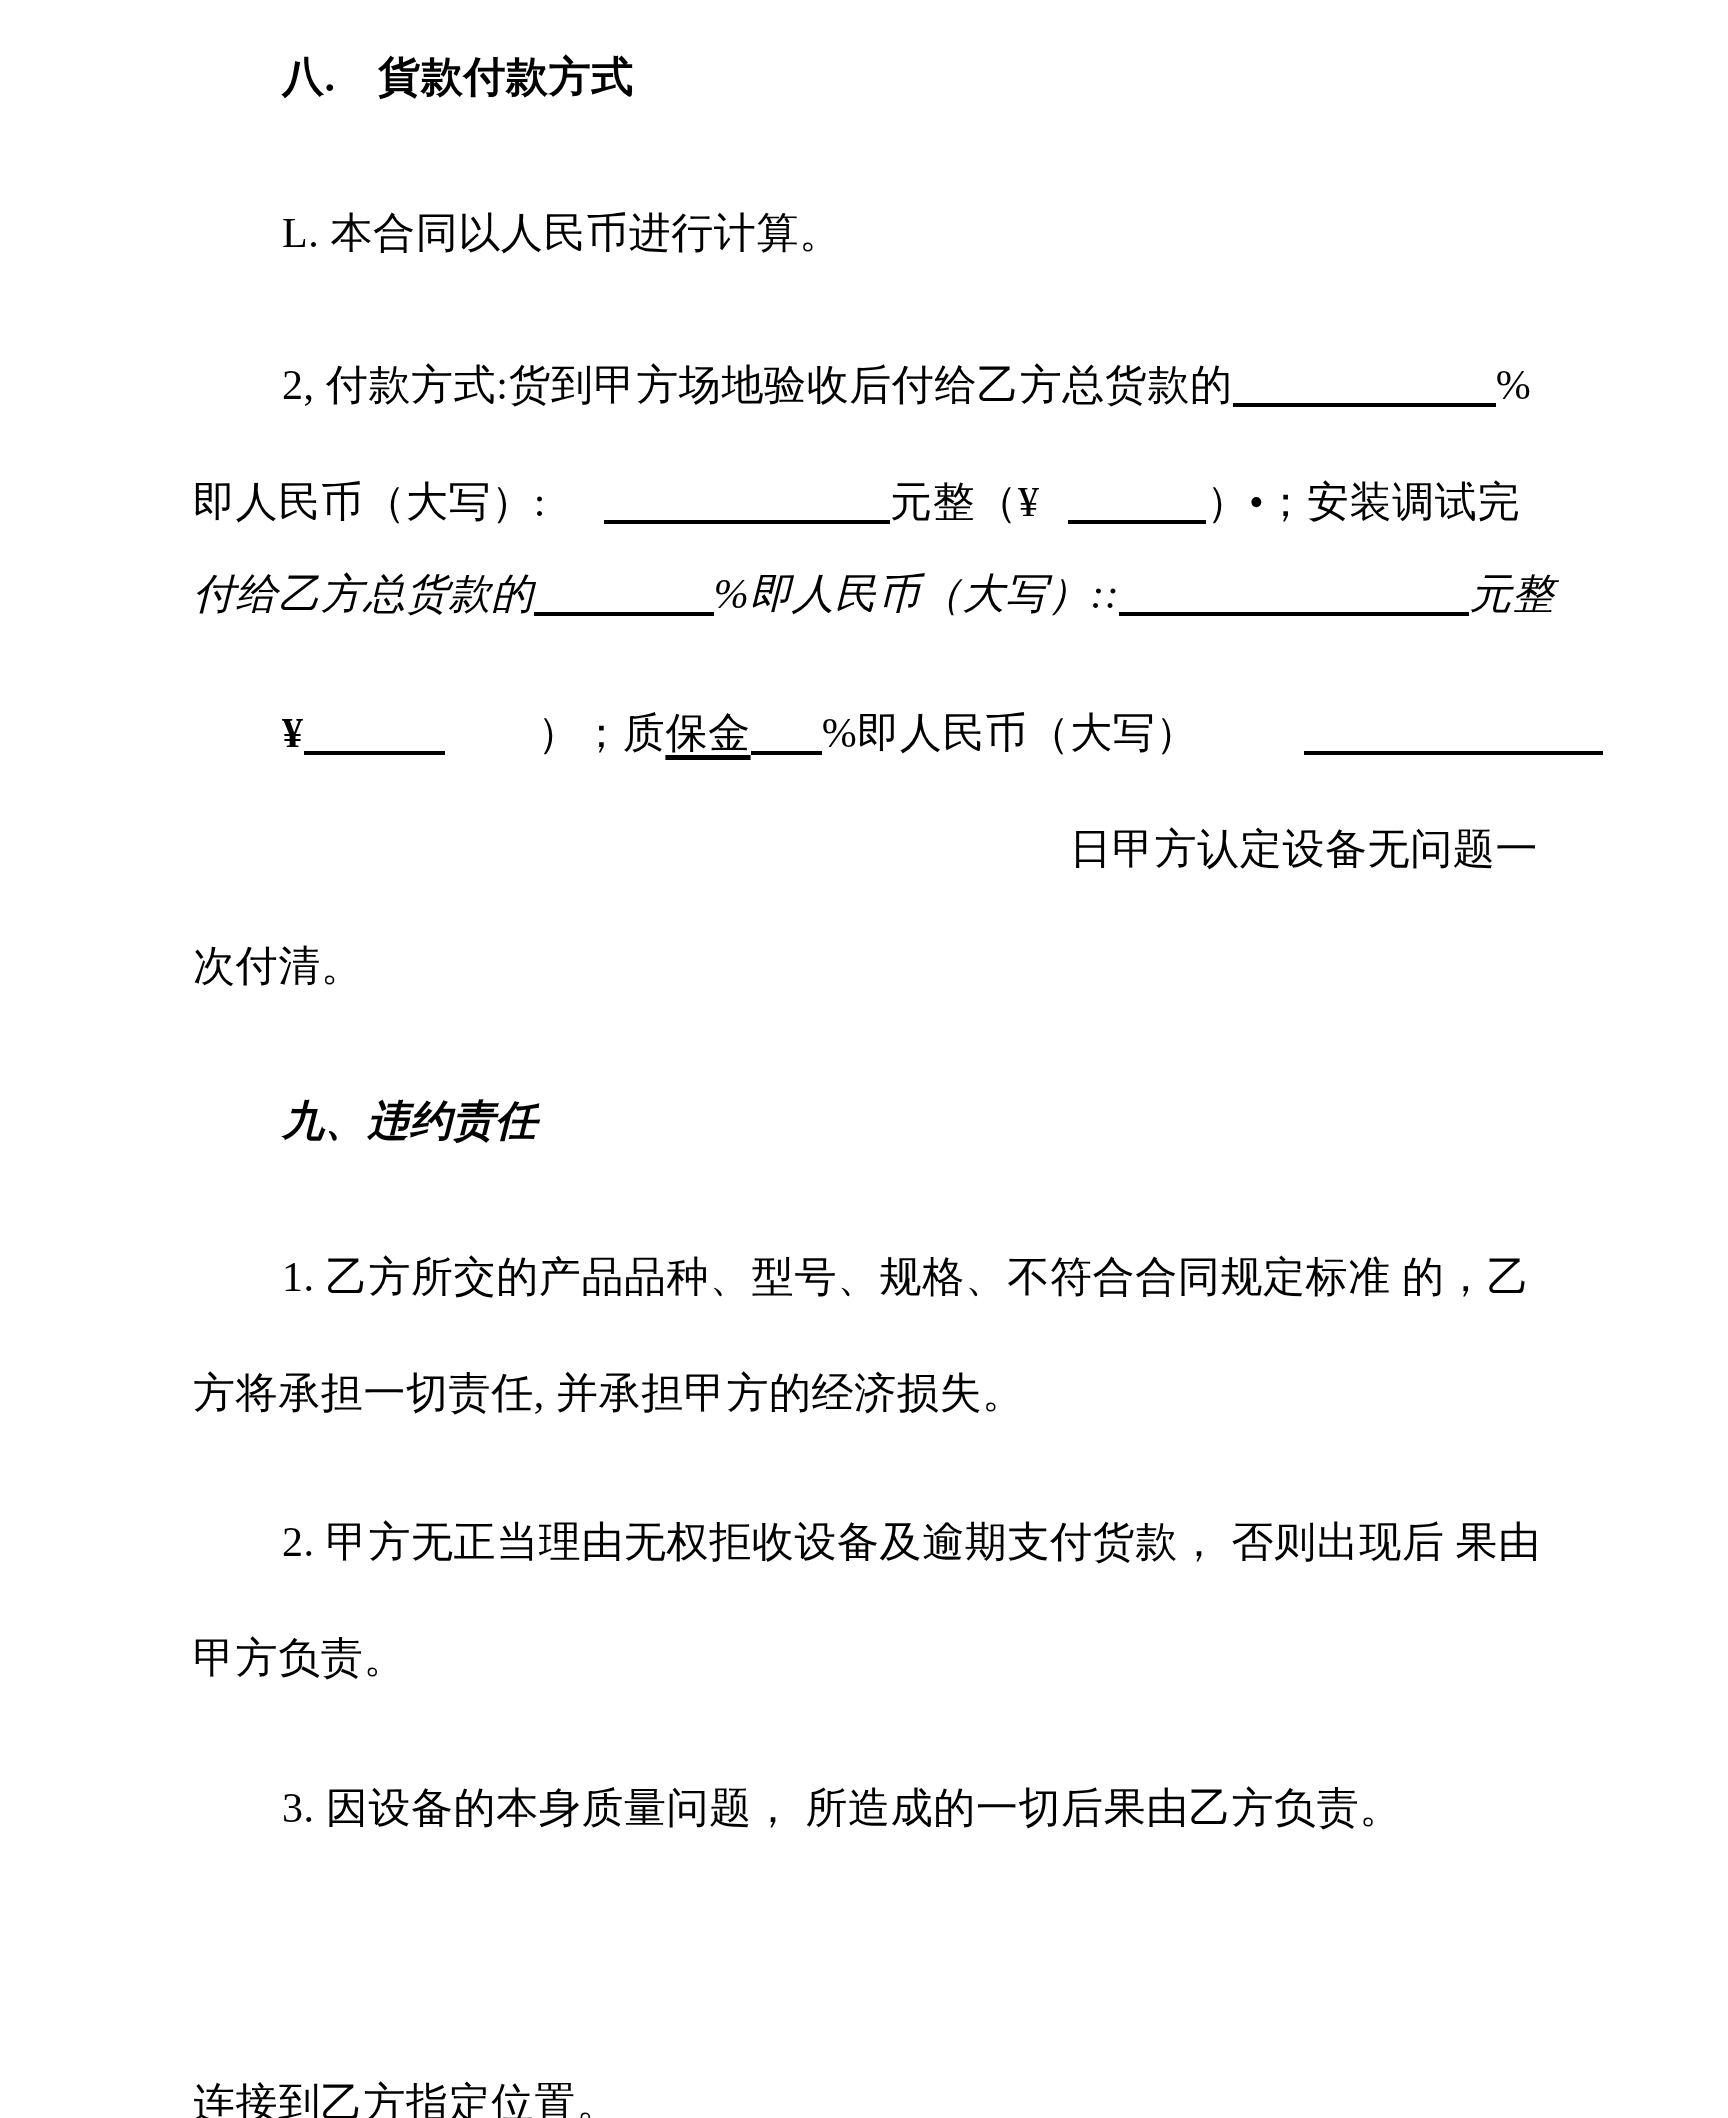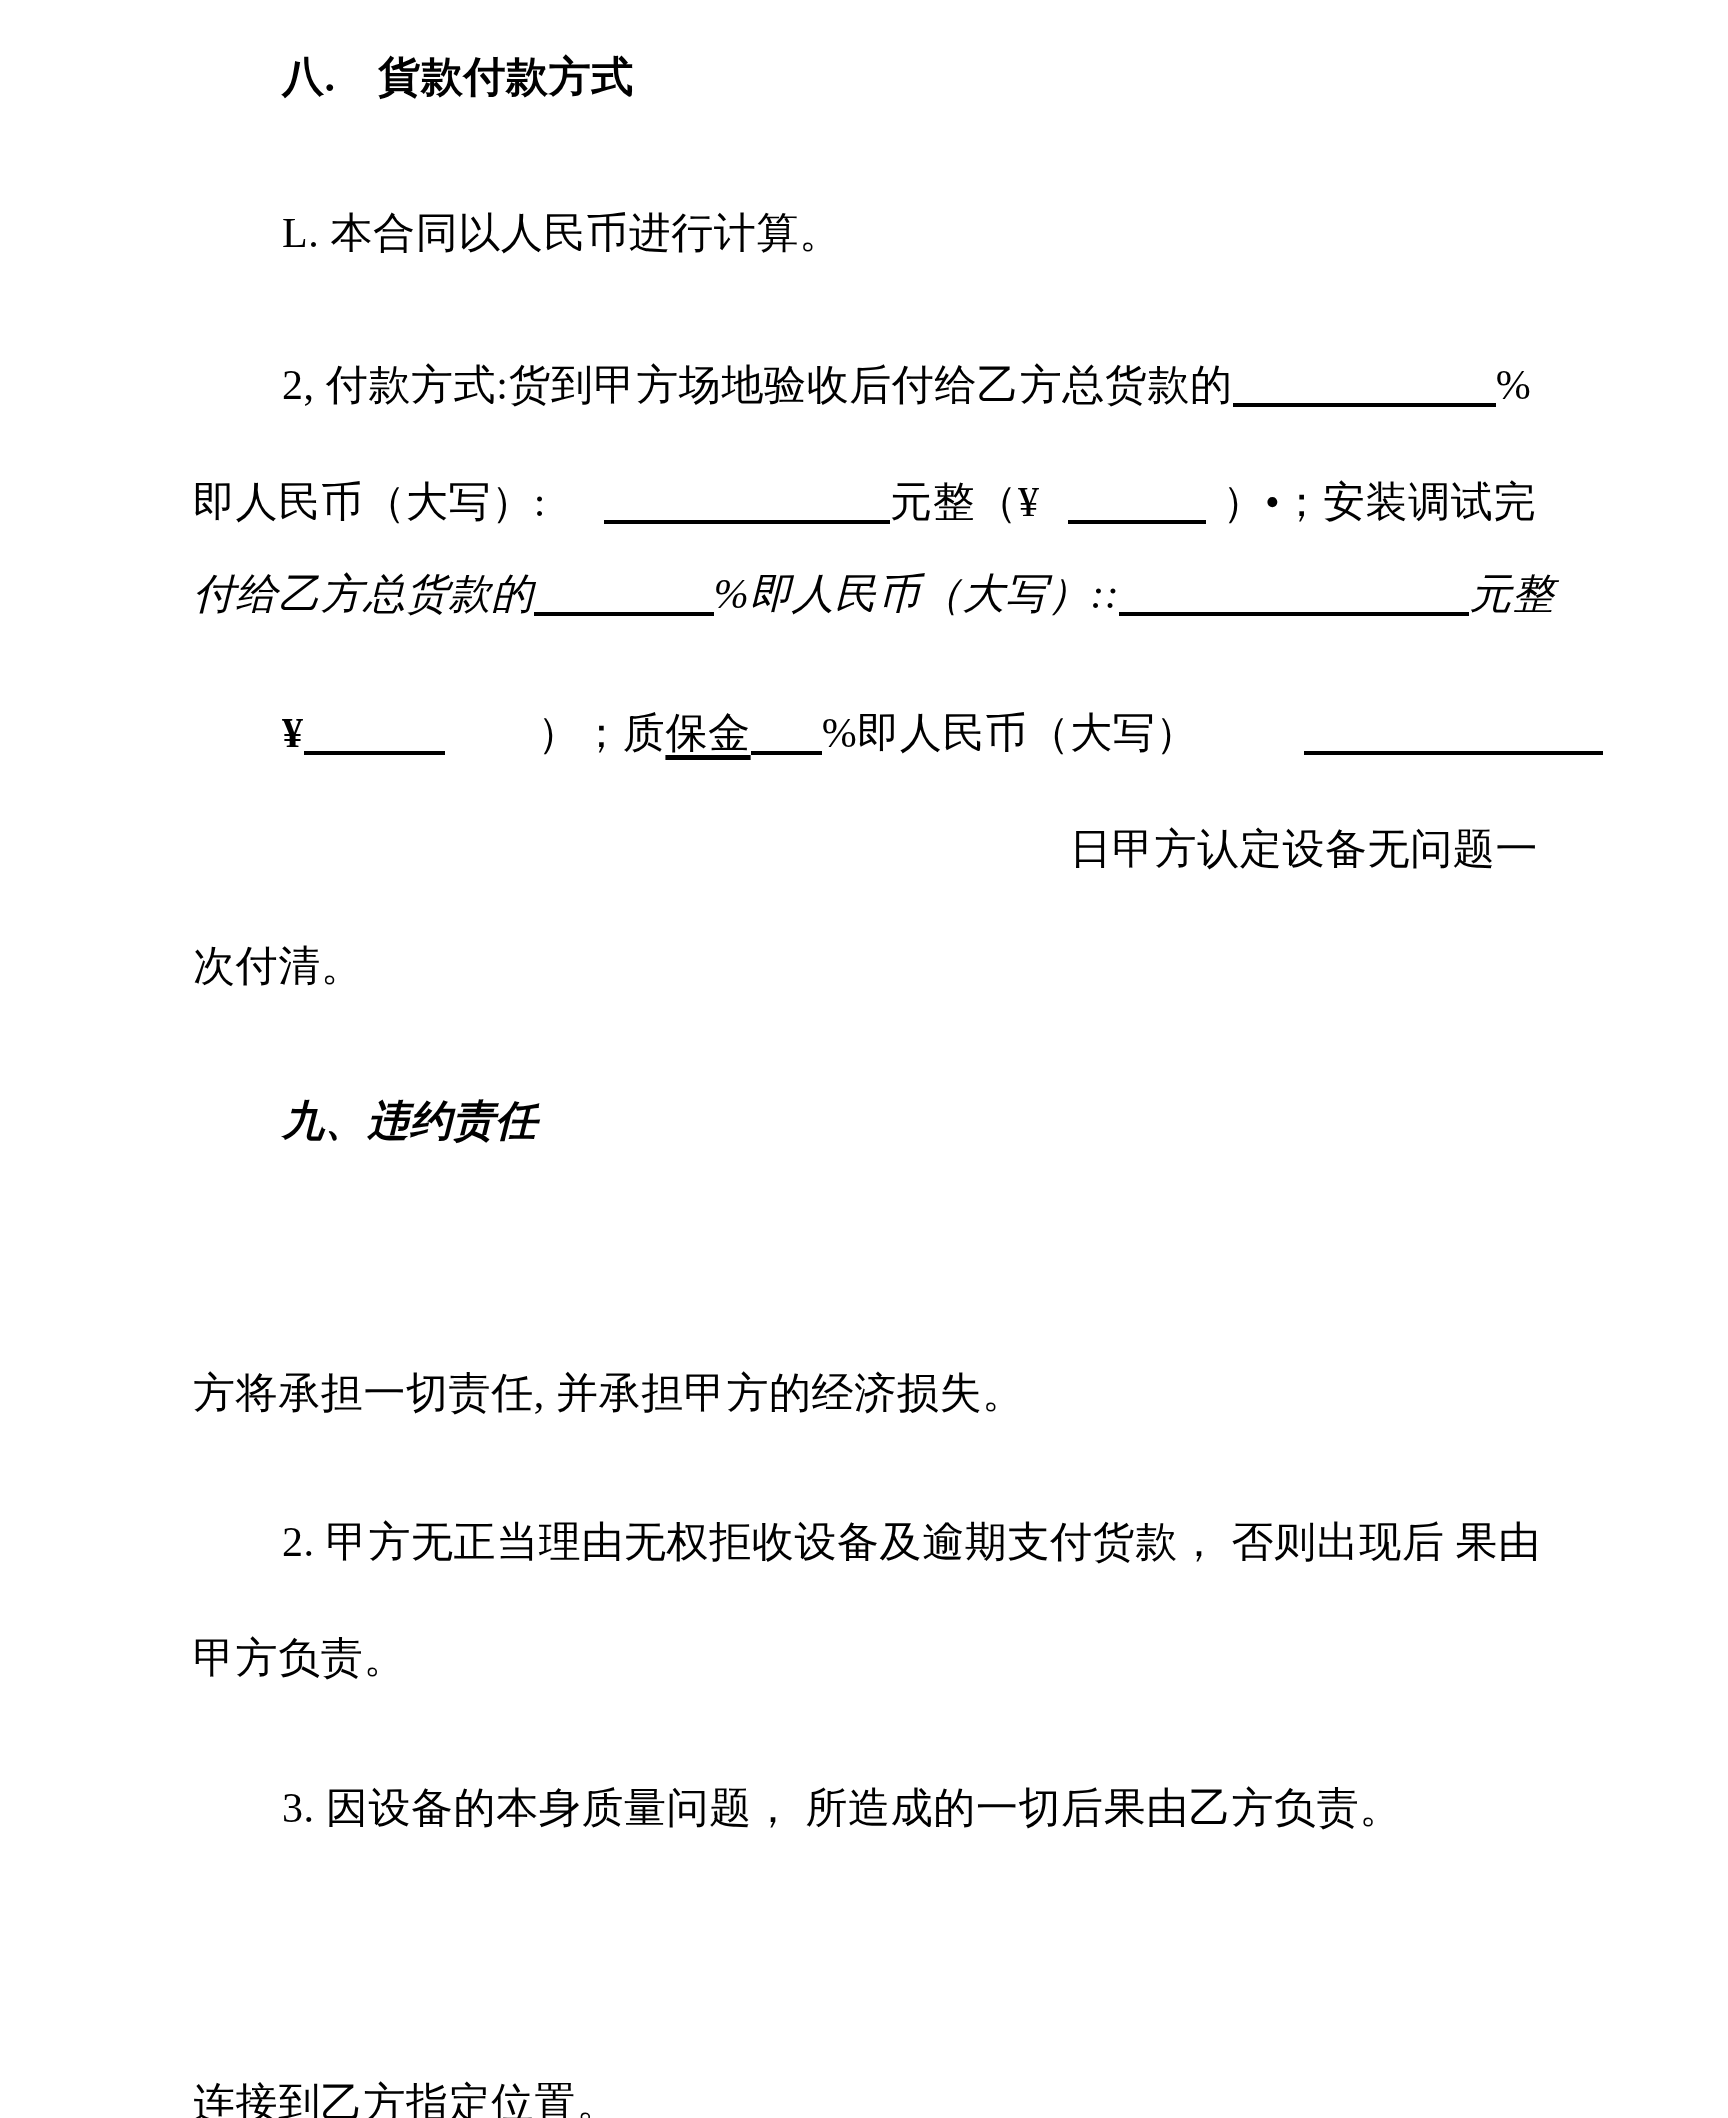--- a/index.html
+++ b/index.html
@@ -31,21 +31,21 @@
   }
   .w110{width:71px;}
   .w215{width:138px;}
   .w220{width:141px;}
   .w280{width:180px;}
   .w410{width:263px;}
   .w445{width:286px;}
   .w465{width:299px;}
   .w545{width:350px;}
   
-  .g25{margin-left:16px;}
+  .g25{}
   .g45{margin-left:29px;}
   .g90{margin-left:58px;}
   .g145{margin-left:93px;}
   .g165{margin-left:106px;}
   
   .ul{
     text-decoration:underline;
     text-decoration-thickness:4.5px;
     text-underline-offset:7.7px;
     text-align:center;
@@ -102,20 +102,23 @@
   </p>
 
   <p class="line l8">
     <span>次付清。</span>
   </p>
 
   <p class="line indent bold l9">
     <span>九、违约责任</span>
   </p>
 
+  <p class="line indent l10">
+    <span>1. 乙方所交的产品品种、型号、规格、不符合合同规定标准 的，乙</span>
+  </p>
 
   <p class="line l11">
     <span>方将承担一切责任, 并承担甲方的经济损失。</span>
   </p>
 
   <p class="line indent l12">
     <span>2. 甲方无正当理由无权拒收设备及逾期支付货款， 否则出现后 果由</span>
   </p>
 
   <p class="line l13">

